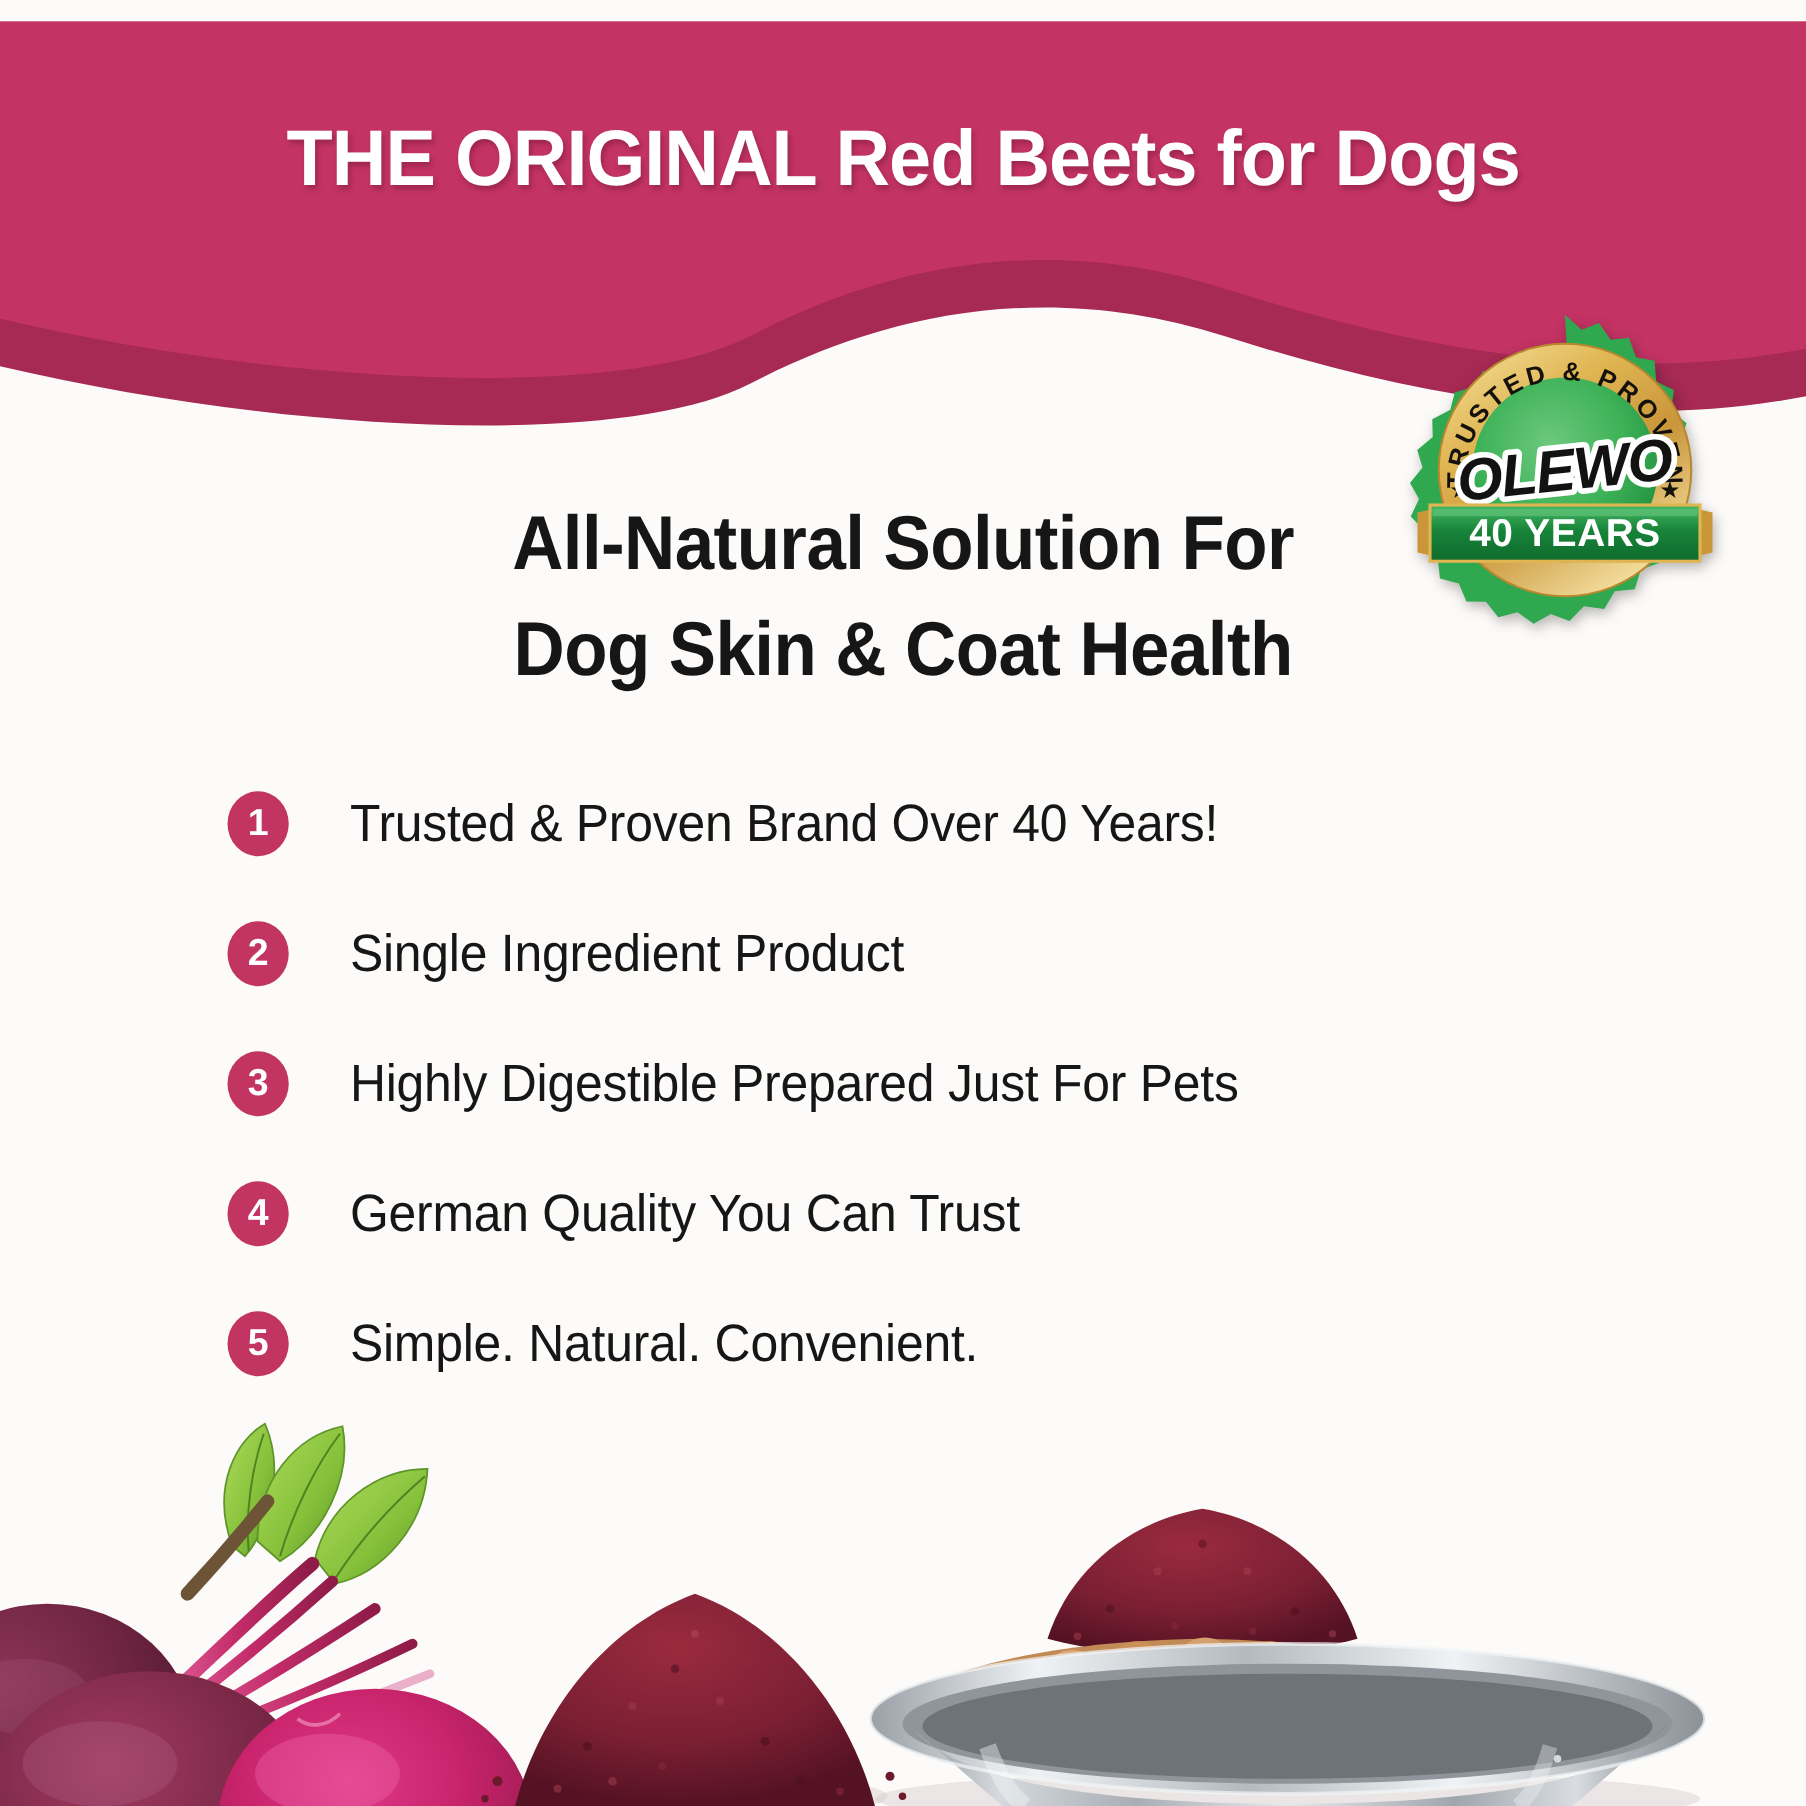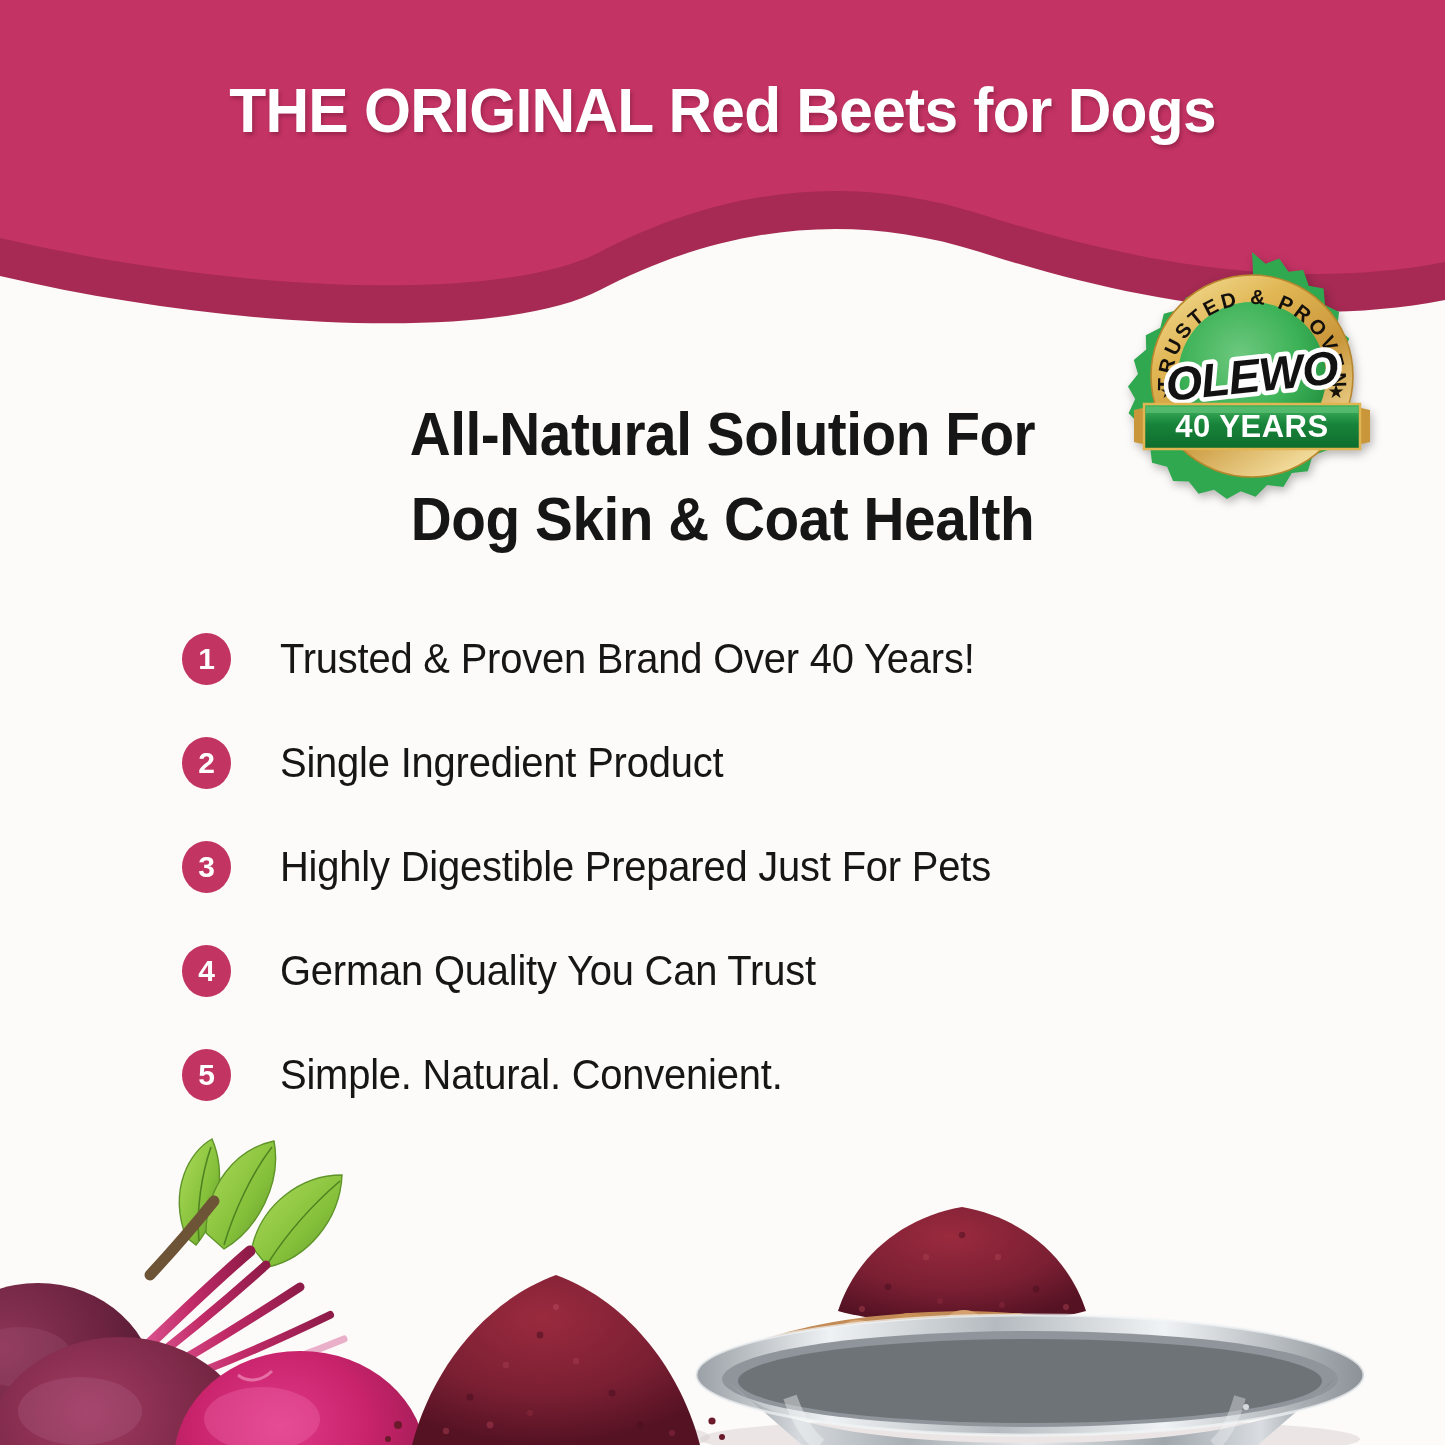--- a/index.html
+++ b/index.html
@@ -6,21 +6,21 @@
   html,body { width:1445px; height:1445px; }
   body {
     font-family:"Liberation Sans", sans-serif;
     background:#FDFBF9;
     overflow:hidden;
     position:relative;
   }
 
   
   .header-wrap{
-    position:absolute; left:0; top:0; width:1445px; height:330px;
+    position:absolute; left:0; top:17px; width:1445px; height:330px;
     overflow:hidden;
   }
   .header-svg{ position:absolute; left:0; top:0; }
   .header-title{
     position:absolute; left:0; top:74px; width:1445px;
     text-align:center;
     font-size:63px;
     font-weight:bold;
     color:#FFFFFF;
     letter-spacing:-0.8px;

